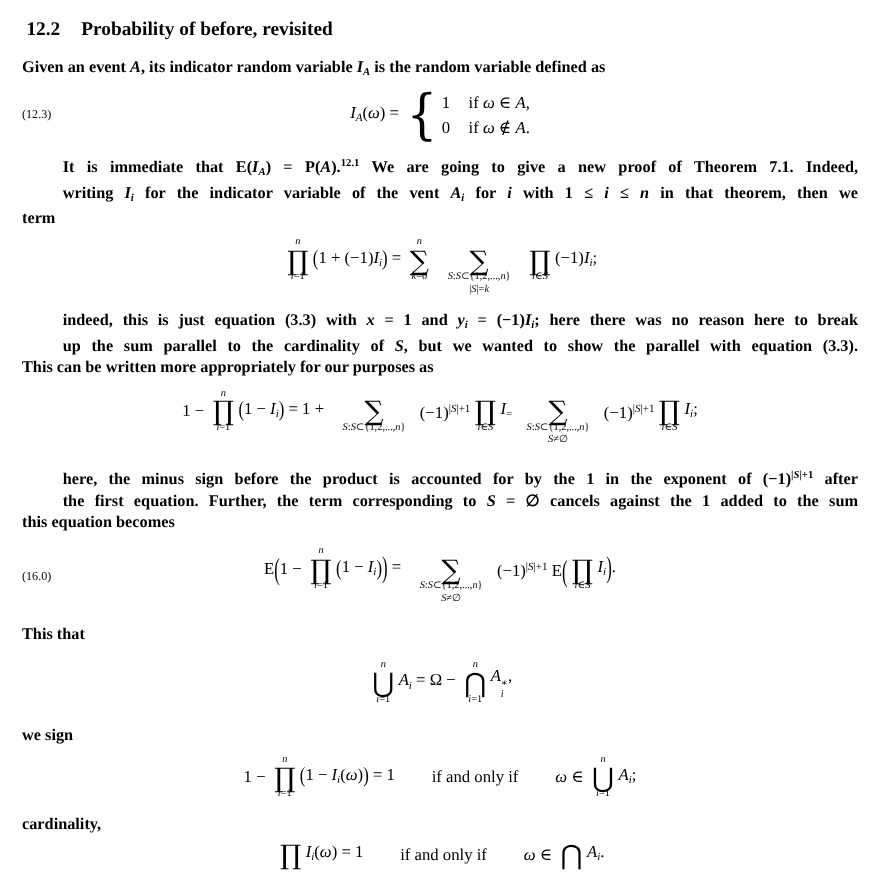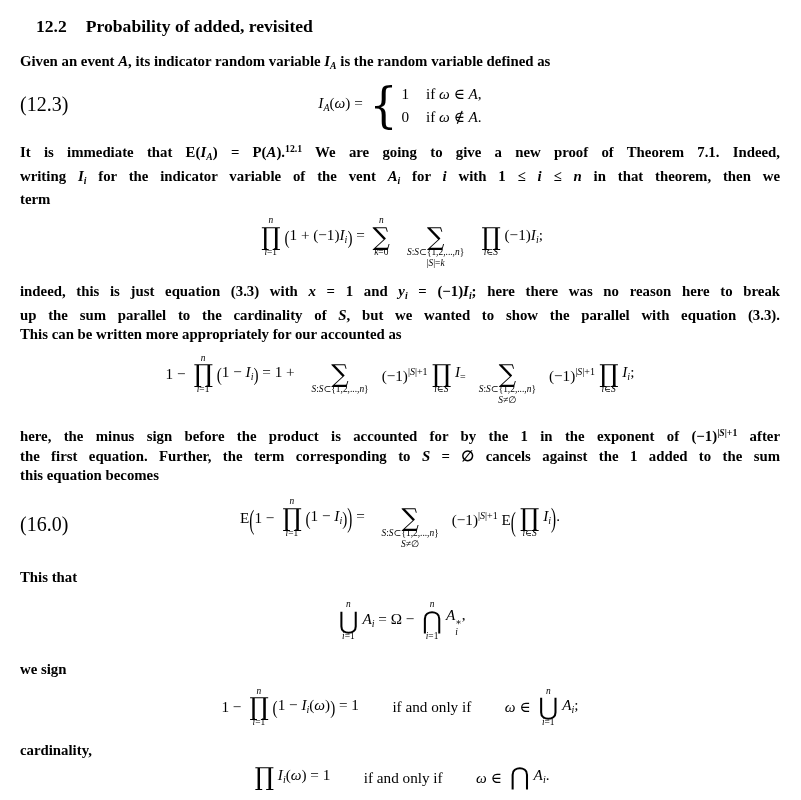--- a/index.html
+++ b/index.html
@@ -3,35 +3,35 @@
 <meta charset="utf-8">
 <style>
   html,body{margin:0;padding:0;}
   body{
     width:801px;height:800px;overflow:hidden;
     background:#ffffff;color:#000000;
     font-family:"Liberation Serif","DejaVu Serif",serif;
     font-size:14.8px;line-height:19.6px;
   }
   #page{padding:10px 21px 0 20px;}
-  header{display:flex;gap:19px;font-weight:bold;font-size:17.6px;line-height:24px;margin:4px 0 14px 16px;}
+  header{display:flex;gap:19px;font-weight:bold;font-size:17.6px;line-height:24px;margin:4px 0 14px 4px;}
   .para{margin:0;font-weight:bold;}
   .line{text-align:left;}
-  .line.jfull{text-align:justify;text-align-last:justify;}
+  .line.jfull{text-align:justify;text-align-last:justify;margin-left:37px;}
   .it{font-style:italic;}
   .rm{font-style:normal;}
   .sub{font-size:66%;vertical-align:-0.3em;}
   .sup{font-size:66%;vertical-align:0.55em;}
   .stack{display:inline-flex;flex-direction:column;align-items:flex-start;font-size:62%;line-height:1.05;vertical-align:-0.5em;}
   .hsp{display:inline-block;}
   
   .eq{position:relative;display:flex;justify-content:center;align-items:center;}
   .eqrow{display:inline-flex;align-items:center;}
   .eqrow{font-size:15.2px;}
-  .eqlabel{position:absolute;left:0;top:50%;transform:translateY(-50%);font-size:20px;}
+  .eqlabel{position:absolute;left:0;top:50%;transform:translateY(-50%);font-size:11px;}
   .mrow{white-space:pre;}
   .bigop{position:relative;display:inline-flex;justify-content:center;align-items:center;margin:0 4px;}
   .glyph{font-size:1.6em;line-height:1;font-family:"DejaVu Serif","DejaVu Sans",serif;}
   .lim{position:absolute;left:50%;transform:translateX(-50%);font-size:0.62em;line-height:1.12;white-space:pre;text-align:center;}
   .lim.top{bottom:calc(100% - 1px);}
   .lim.bot{top:calc(100% - 2px);}
   .lim.bot2{top:calc(100% + 9px);}
   .bigp{display:inline-block;vertical-align:middle;line-height:1;transform-origin:center;}
   .cases{display:inline-flex;align-items:center;margin-left:3px;}
   .cbrace{font-size:2.9em;line-height:0.8;transform:scaleY(1.12);font-family:"DejaVu Serif",serif;margin-right:4px;font-weight:400;}
@@ -45,21 +45,21 @@
   [data-name="equation-union"]{padding:13px 0 15px;margin:4px 0 8px;}
   [data-name="equation-iff-union"]{padding:13px 0 15px;margin:2px 0 6px;}
   [data-name="equation-iff-intersection"]{padding:3px 0 15px;margin:2px 0 6px;}
 </style>
 </head>
 <body>
 
 <div id="page" data-name="document-page">
   <header data-name="section-header">
     <span data-name="section-number">12.2</span>
-    <span data-name="section-title">Probability of added, revisited</span>
+    <span data-name="section-title">Probability of before, revisited</span>
   </header>
   <div id="content" data-name="document-content">
       <div class="para" data-name="para-intro">
         <div class="line" data-name="text-line"><span class="rm" data-name="math-text">Given an event </span><span class="it" data-name="math-variable">A</span><span class="rm" data-name="math-text">, its indicator random variable </span><span class="scr" data-name="math-scripted"><span class="it" data-name="math-variable">I</span><span class="sub" data-name="math-sub"><span class="it" data-name="math-variable">A</span></span></span><span class="rm" data-name="math-text"> is the random variable defined as</span></div>
       </div>
       <div class="eq" data-name="equation-12-3">
         <span class="eqlabel" data-name="equation-label">(12.3)</span>
         <span class="eqrow" data-name="equation-row">
           <span class="mrow" data-name="math-row"><span class="scr" data-name="math-scripted"><span class="it" data-name="math-variable">I</span><span class="sub" data-name="math-sub"><span class="it" data-name="math-variable">A</span></span></span><span class="rm" data-name="math-text">(</span><span class="it" data-name="math-variable">ω</span><span class="rm" data-name="math-text">) = </span></span>
           <span class="cases" data-name="cases-construct">
@@ -97,21 +97,21 @@
           <span class="bigop" data-name="big-operator" style="min-width: 0.99em;">
             <span class="glyph" data-name="operator-glyph">∏</span>
             <span class="lim bot" data-name="operator-lower-limit"><span class="it" data-name="math-variable">i</span><span class="rm" data-name="math-text">∈</span><span class="it" data-name="math-variable">S</span></span>
           </span>
           <span class="mrow" data-name="math-row"><span class="rm" data-name="math-text">(−1)</span><span class="scr" data-name="math-scripted"><span class="it" data-name="math-variable">I</span><span class="sub" data-name="math-sub"><span class="it" data-name="math-variable">i</span></span></span><span class="rm" data-name="math-text">;</span></span>
         </span>
       </div>
       <div class="para" data-name="para-indeed">
         <div class="line jfull" data-name="text-line"><span class="rm" data-name="math-text">indeed, this is just equation (3.3) with </span><span class="it" data-name="math-variable">x</span><span class="rm" data-name="math-text"> = 1 and </span><span class="scr" data-name="math-scripted"><span class="it" data-name="math-variable">y</span><span class="sub" data-name="math-sub"><span class="it" data-name="math-variable">i</span></span></span><span class="rm" data-name="math-text"> = (−1)</span><span class="scr" data-name="math-scripted"><span class="it" data-name="math-variable">I</span><span class="sub" data-name="math-sub"><span class="it" data-name="math-variable">i</span></span></span><span class="rm" data-name="math-text">; here there was no reason here to break</span></div>
         <div class="line jfull" data-name="text-line"><span class="rm" data-name="math-text">up the sum parallel to the cardinality of </span><span class="it" data-name="math-variable">S</span><span class="rm" data-name="math-text">, but we wanted to show the parallel with equation (3.3).</span></div>
-        <div class="line" data-name="text-line"><span class="rm" data-name="math-text">This can be written more appropriately for our accounted as</span></div>
+        <div class="line" data-name="text-line"><span class="rm" data-name="math-text">This can be written more appropriately for our purposes as</span></div>
       </div>
       <div class="eq" data-name="equation-rewritten">
         <span class="eqrow" data-name="equation-row">
           <span class="mrow" data-name="math-row"><span class="rm" data-name="math-text">1 − </span></span>
           <span class="bigop" data-name="big-operator" style="min-width: 0.99em;">
             <span class="lim top" data-name="operator-upper-limit"><span class="it" data-name="math-variable">n</span></span>
             <span class="glyph" data-name="operator-glyph">∏</span>
             <span class="lim bot" data-name="operator-lower-limit"><span class="it" data-name="math-variable">i</span><span class="rm" data-name="math-text">=1</span></span>
           </span>
           <span class="mrow" data-name="math-row"><span class="bigp" data-name="stretched-paren" style="transform: scaleY(1.3);">(</span><span class="rm" data-name="math-text">1 − </span><span class="scr" data-name="math-scripted"><span class="it" data-name="math-variable">I</span><span class="sub" data-name="math-sub"><span class="it" data-name="math-variable">i</span></span></span><span class="bigp" data-name="stretched-paren" style="transform: scaleY(1.3);">)</span><span class="rm" data-name="math-text"> = 1 + </span></span>

